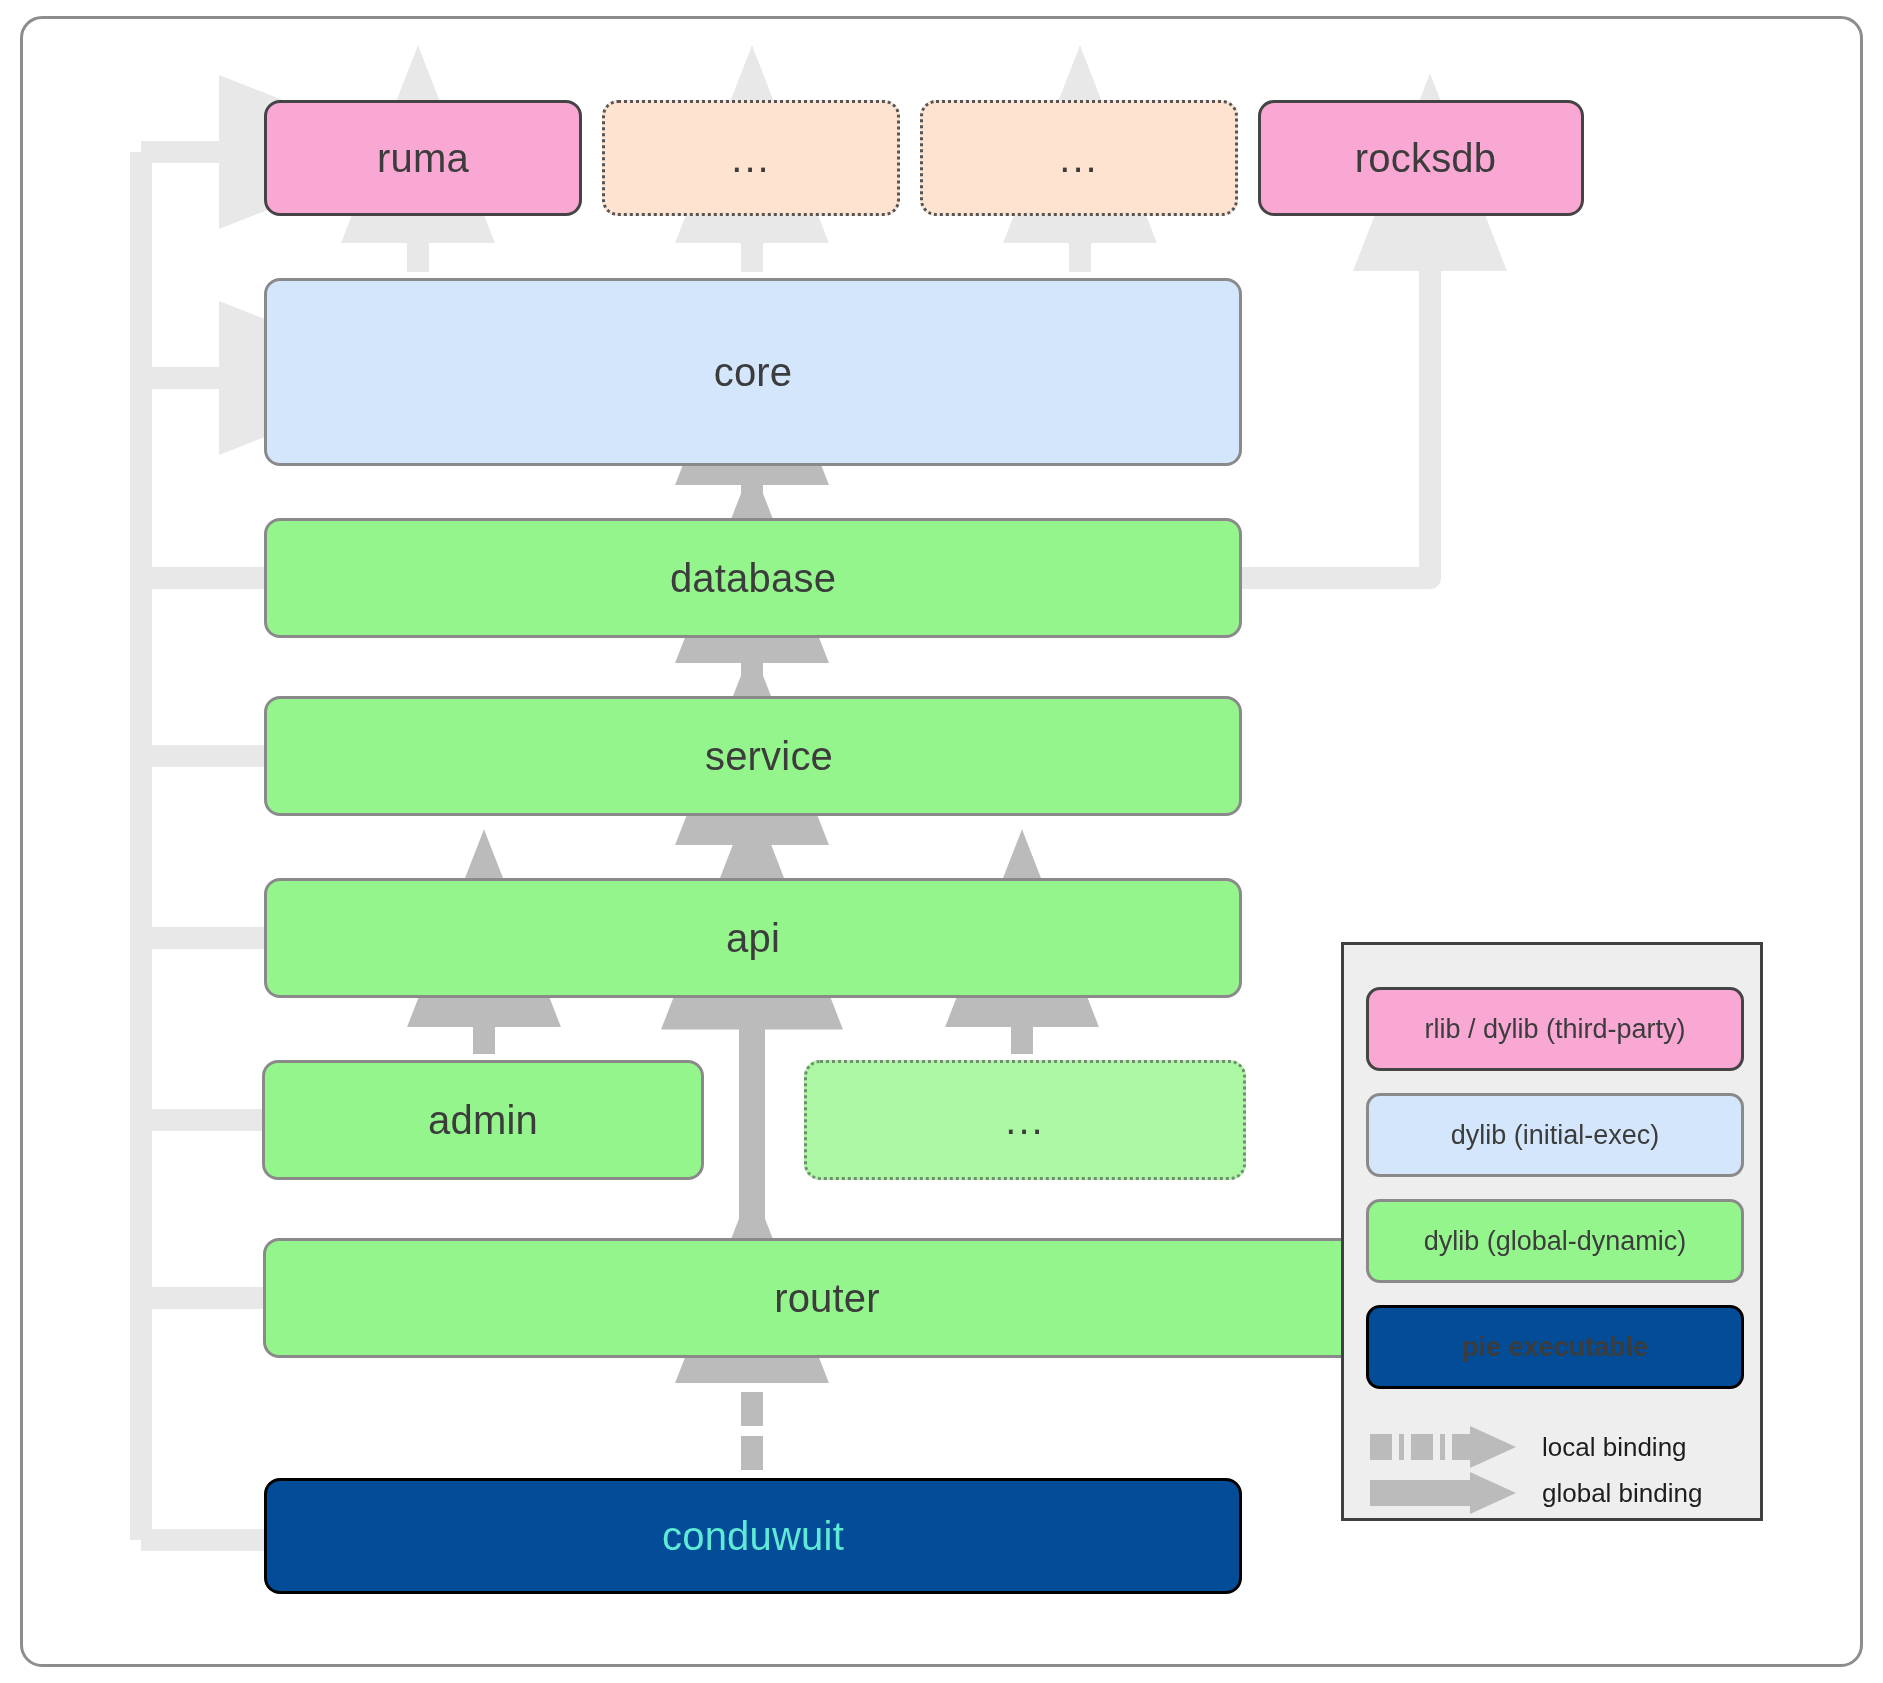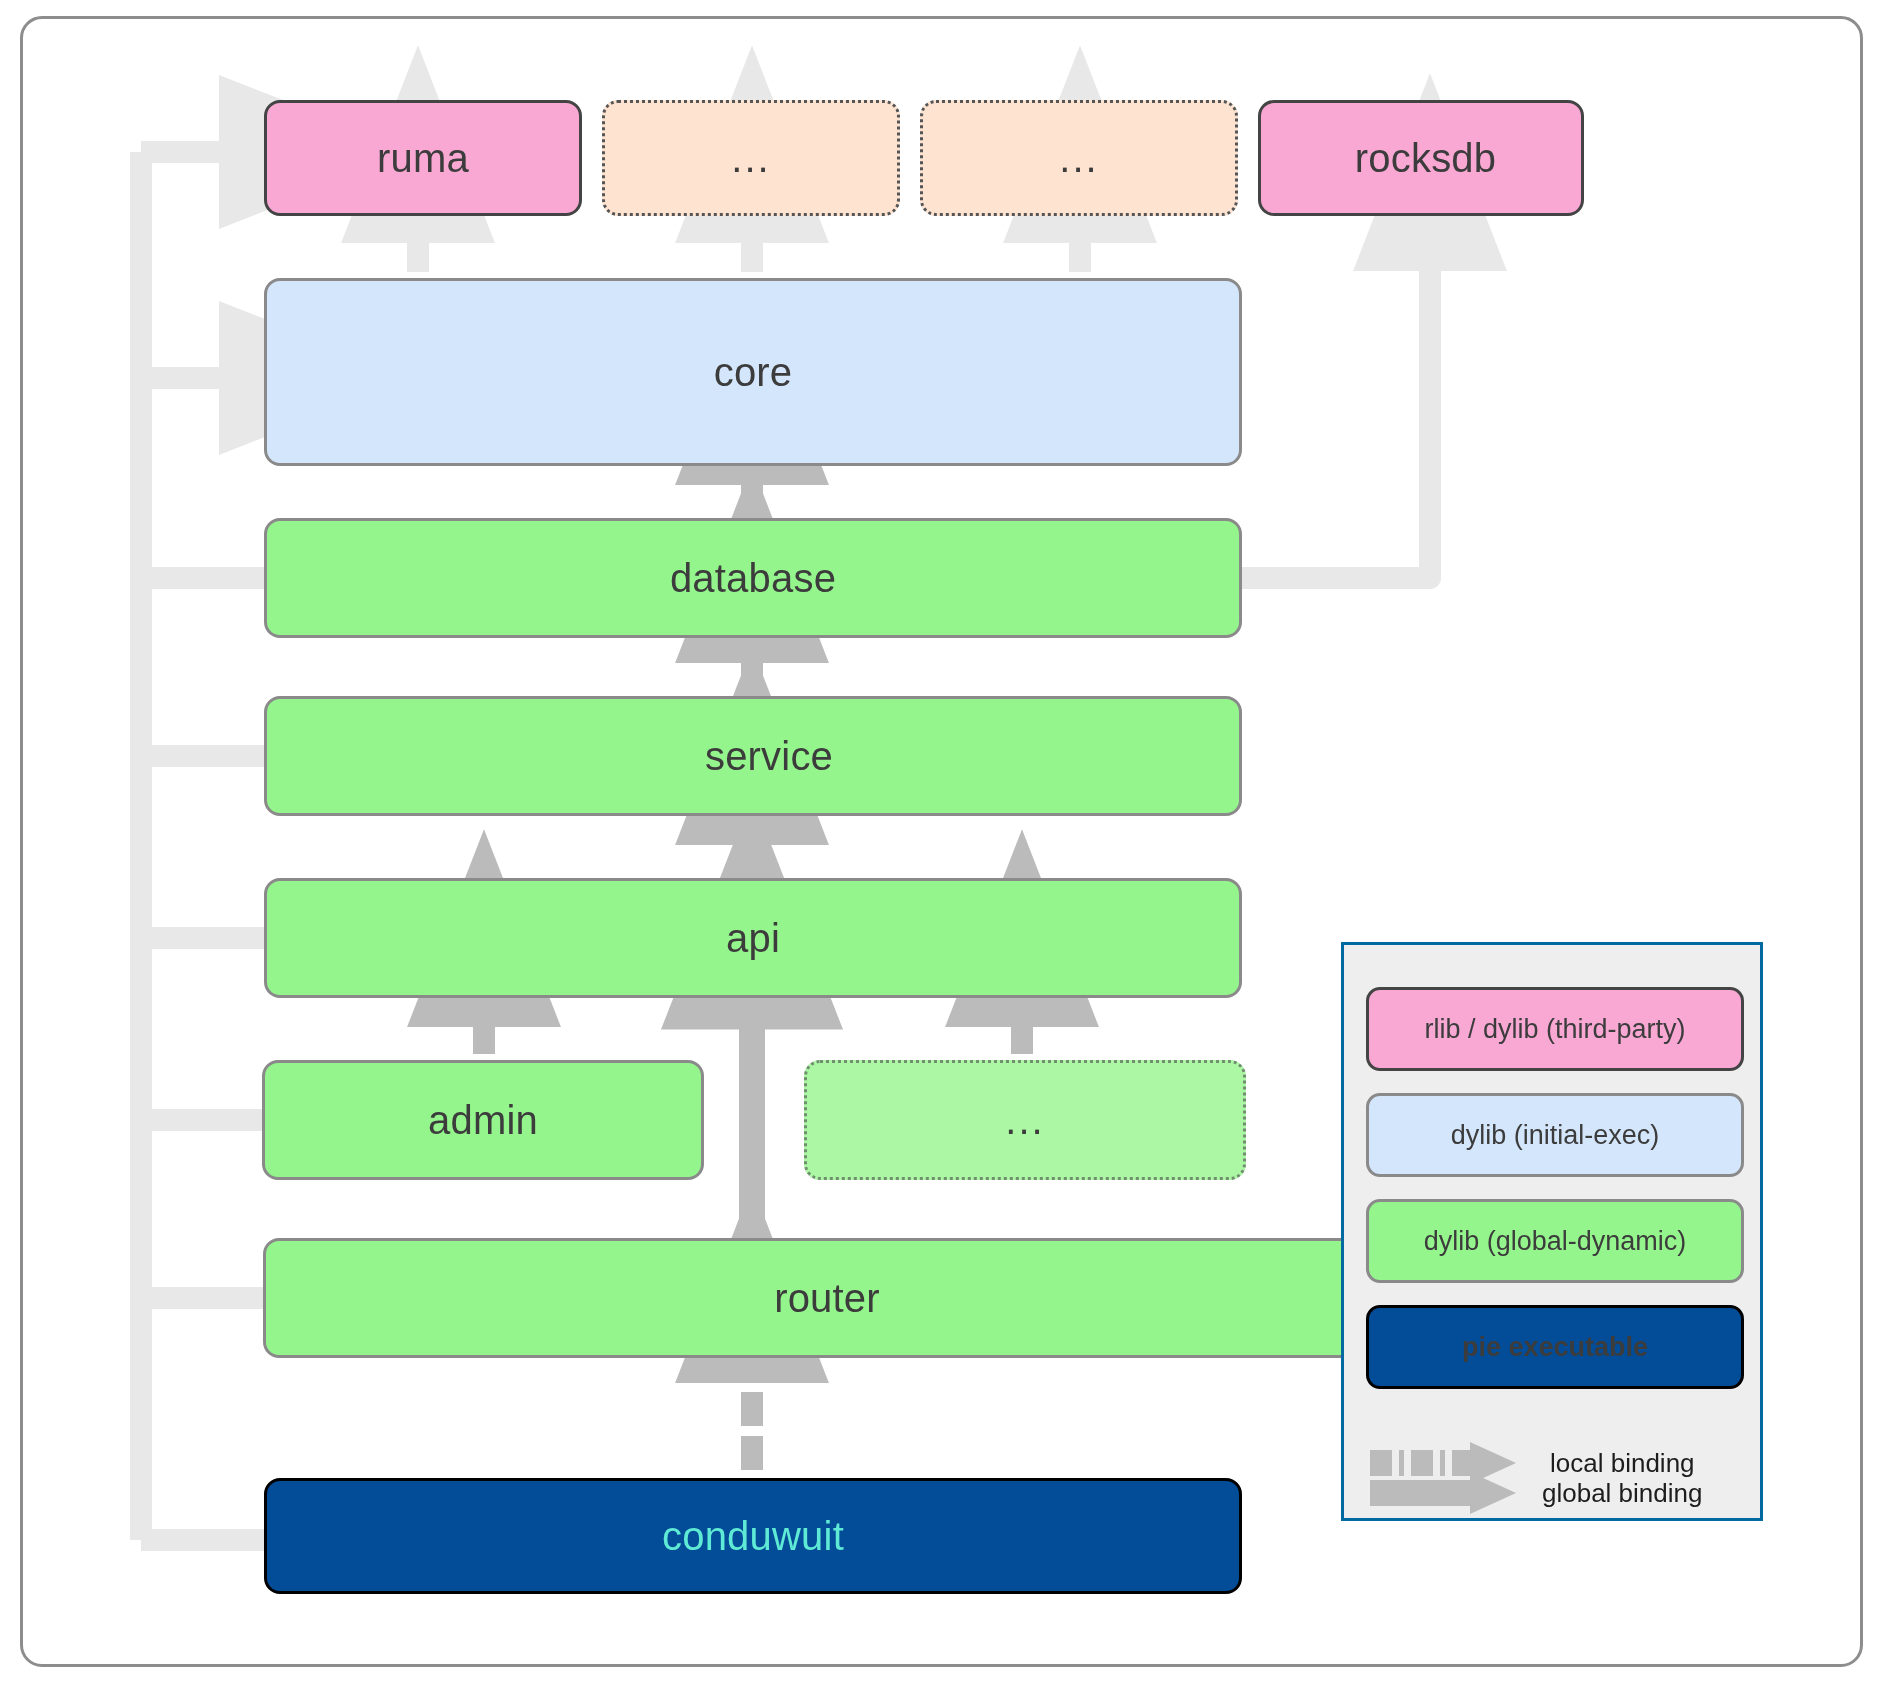--- a/index.html
+++ b/index.html
@@ -26,21 +26,21 @@
   .n-third-dotted{background:#fde3d0;border:3px dotted #555555;}
   .n-ie{background:#d4e6fb;border:3px solid #8a8a8a;}
   .n-gd{background:#95f58d;border:3px solid #8a8a8a;}
   .n-gd-dotted{background:#abf7a3;border:3px dotted #6f8f6f;}
   .n-pie{background:#024c98;border:3px solid #000000;color:#5eead4;font-weight:normal;align-items:center;}
   .dots{font-size:40px;letter-spacing:2px;line-height:.6;}
 
   
   .legend{
     position:absolute;left:1341px;top:942px;width:422px;height:579px;
-    background:#eeeeee;border:3px solid #0369a1;box-sizing:border-box;
+    background:#eeeeee;border:3px solid #404040;box-sizing:border-box;
   }
   .lg-box{
     position:absolute;left:22px;width:378px;height:84px;
     border-radius:14px;box-sizing:border-box;
     display:flex;align-items:center;justify-content:center;
     font-size:27px;color:#3c3c3c;
   }
   .lg-row{
     position:absolute;left:22px;width:380px;height:60px;
     display:flex;align-items:center;
@@ -160,21 +160,21 @@
     </div>
 
     <div class="lg-box n-gd" style="top:254px;">
       <span>dylib (global-dynamic)</span>
     </div>
 
     <div class="lg-box n-pie" style="top:360px;font-weight:bold;">
       <span>pie executable</span>
     </div>
 
-    <div class="lg-row" style="top:488px;gap:8px;">
+    <div class="lg-row" style="top:472px;">
       <svg class="lg-arrow" viewBox="0 0 152 46">
         <path d="M 4,23 L 112,23" stroke="#bbbbbb" stroke-width="26" fill="none" stroke-dasharray="22 7 5 7 22 7 5 7"></path>
         <polygon points="104,2 150,23 104,44" fill="#bbbbbb"></polygon>
       </svg>
       <span class="lg-label">local binding</span>
     </div>
 
     <div class="lg-row" style="top:518px;">
       <svg class="lg-arrow" viewBox="0 0 152 46">
         <path d="M 4,23 L 112,23" stroke="#bbbbbb" stroke-width="26" fill="none"></path>

